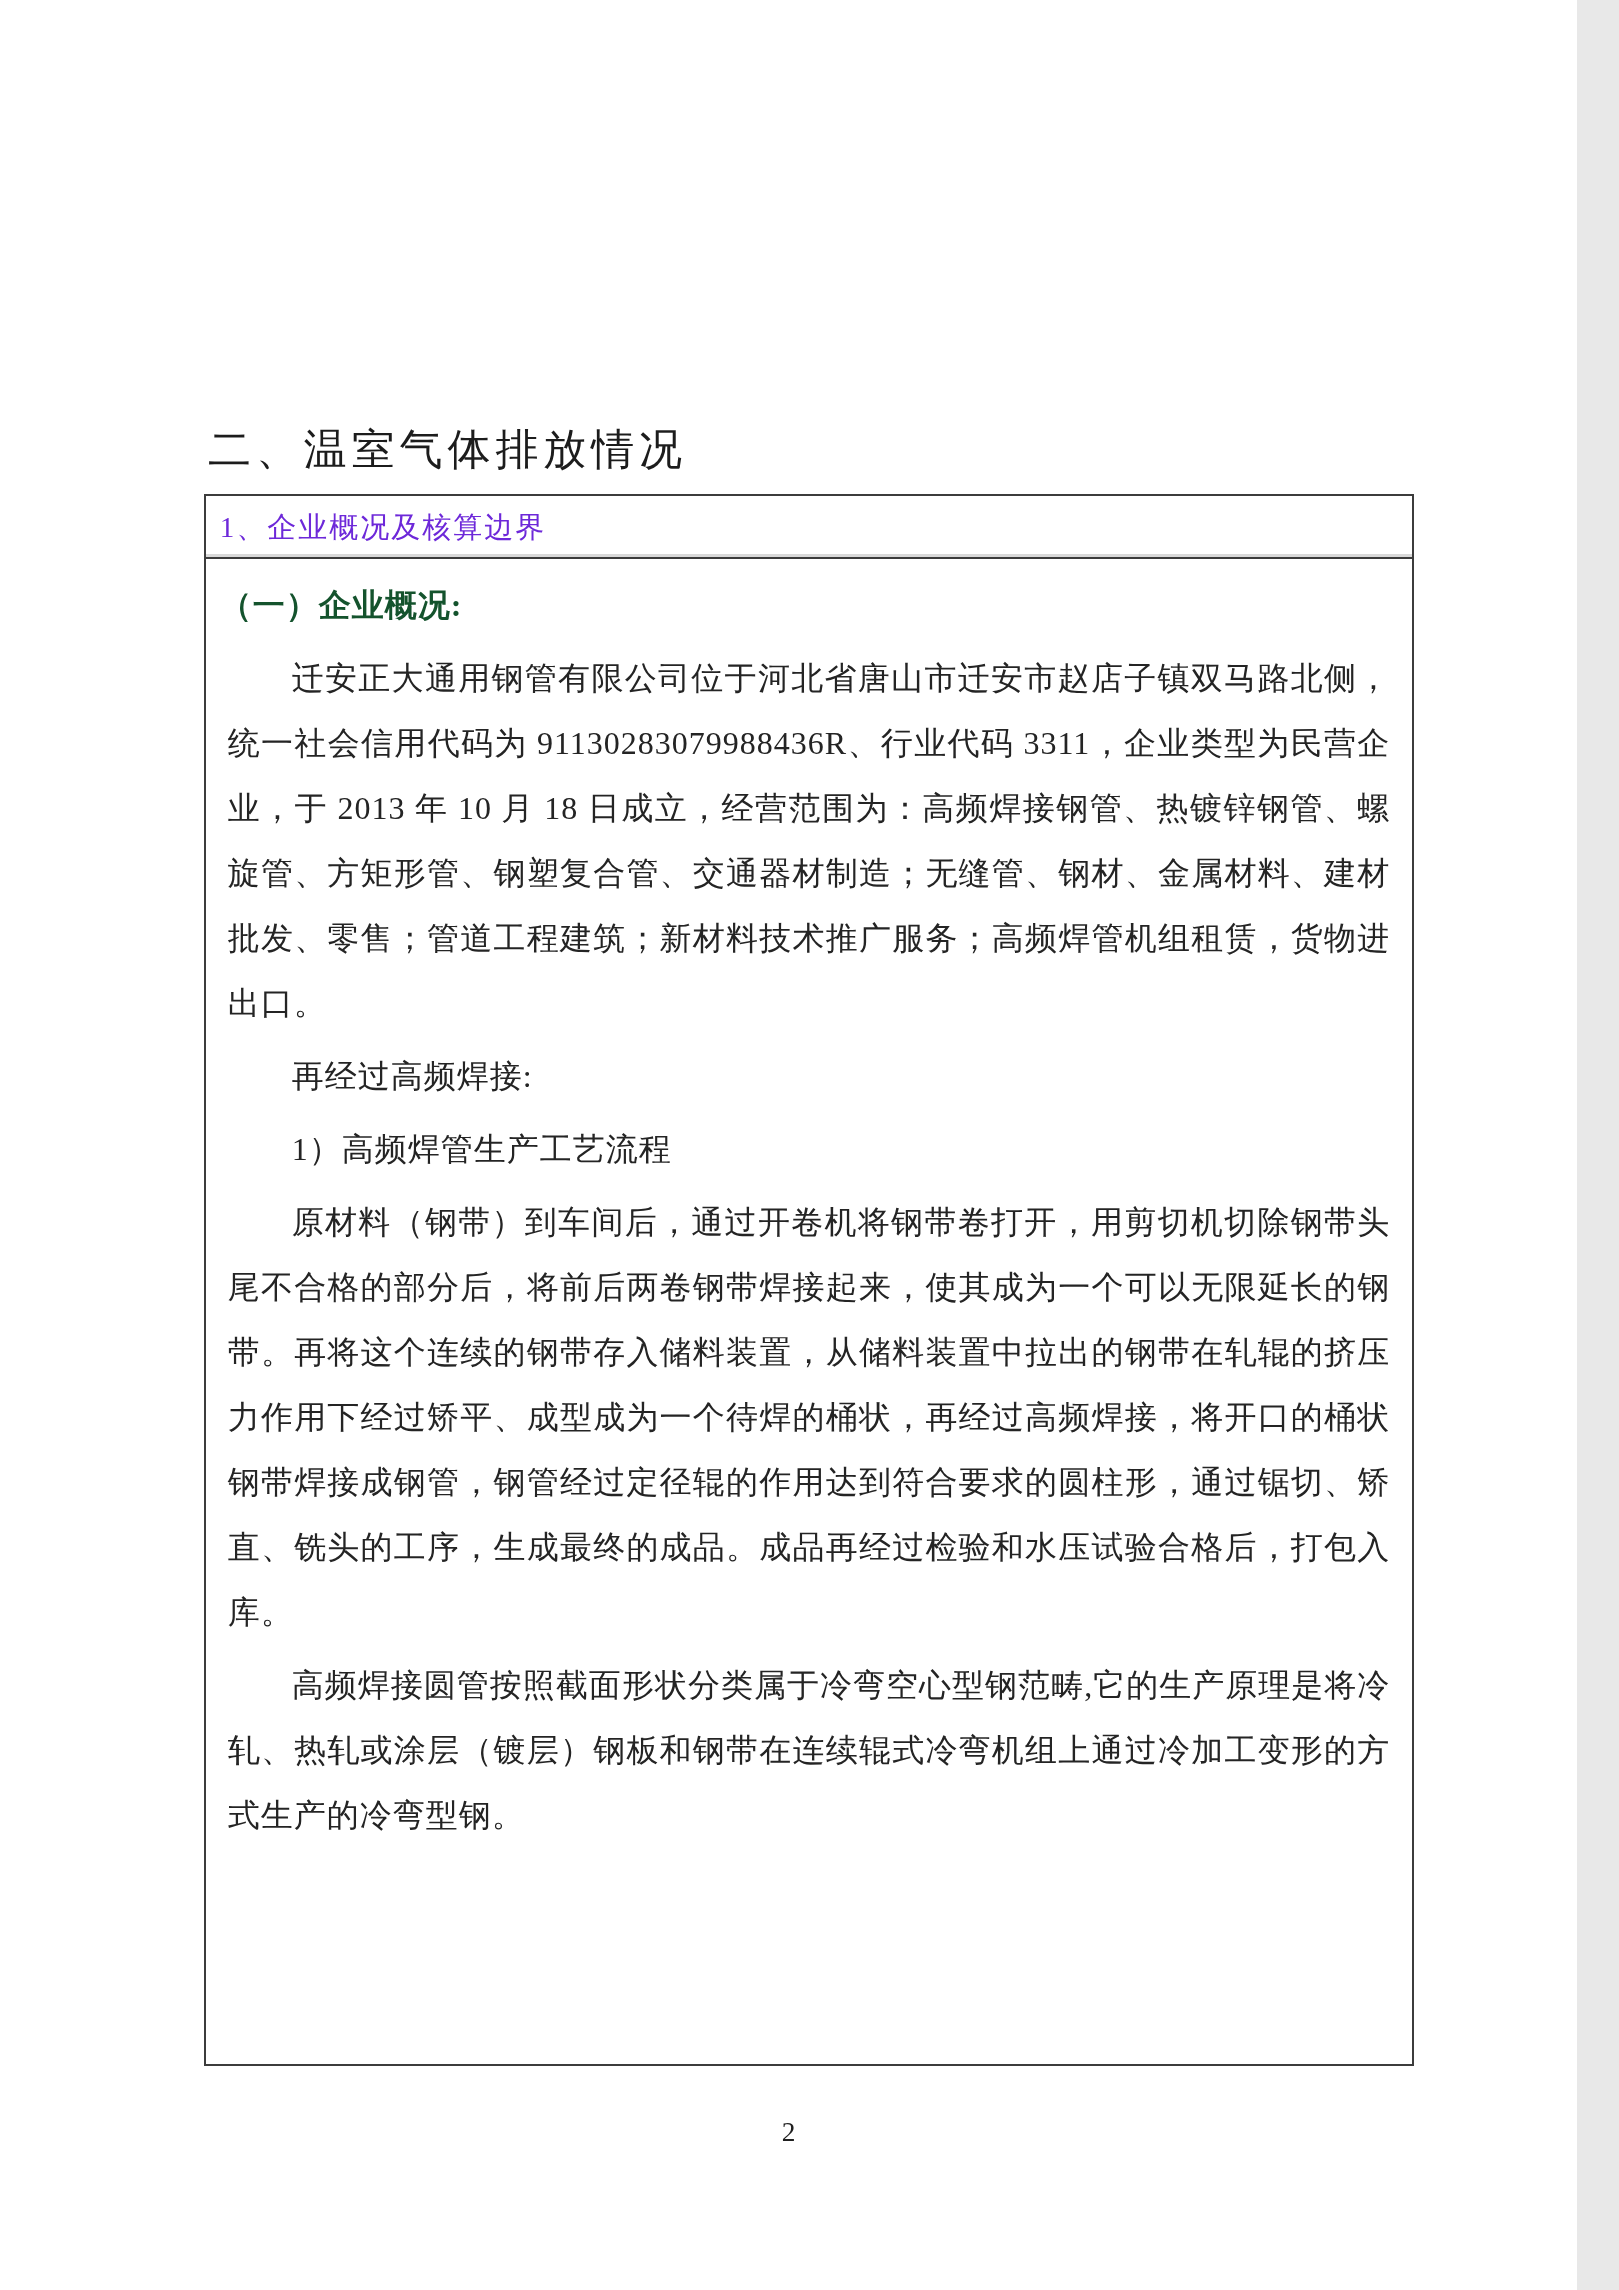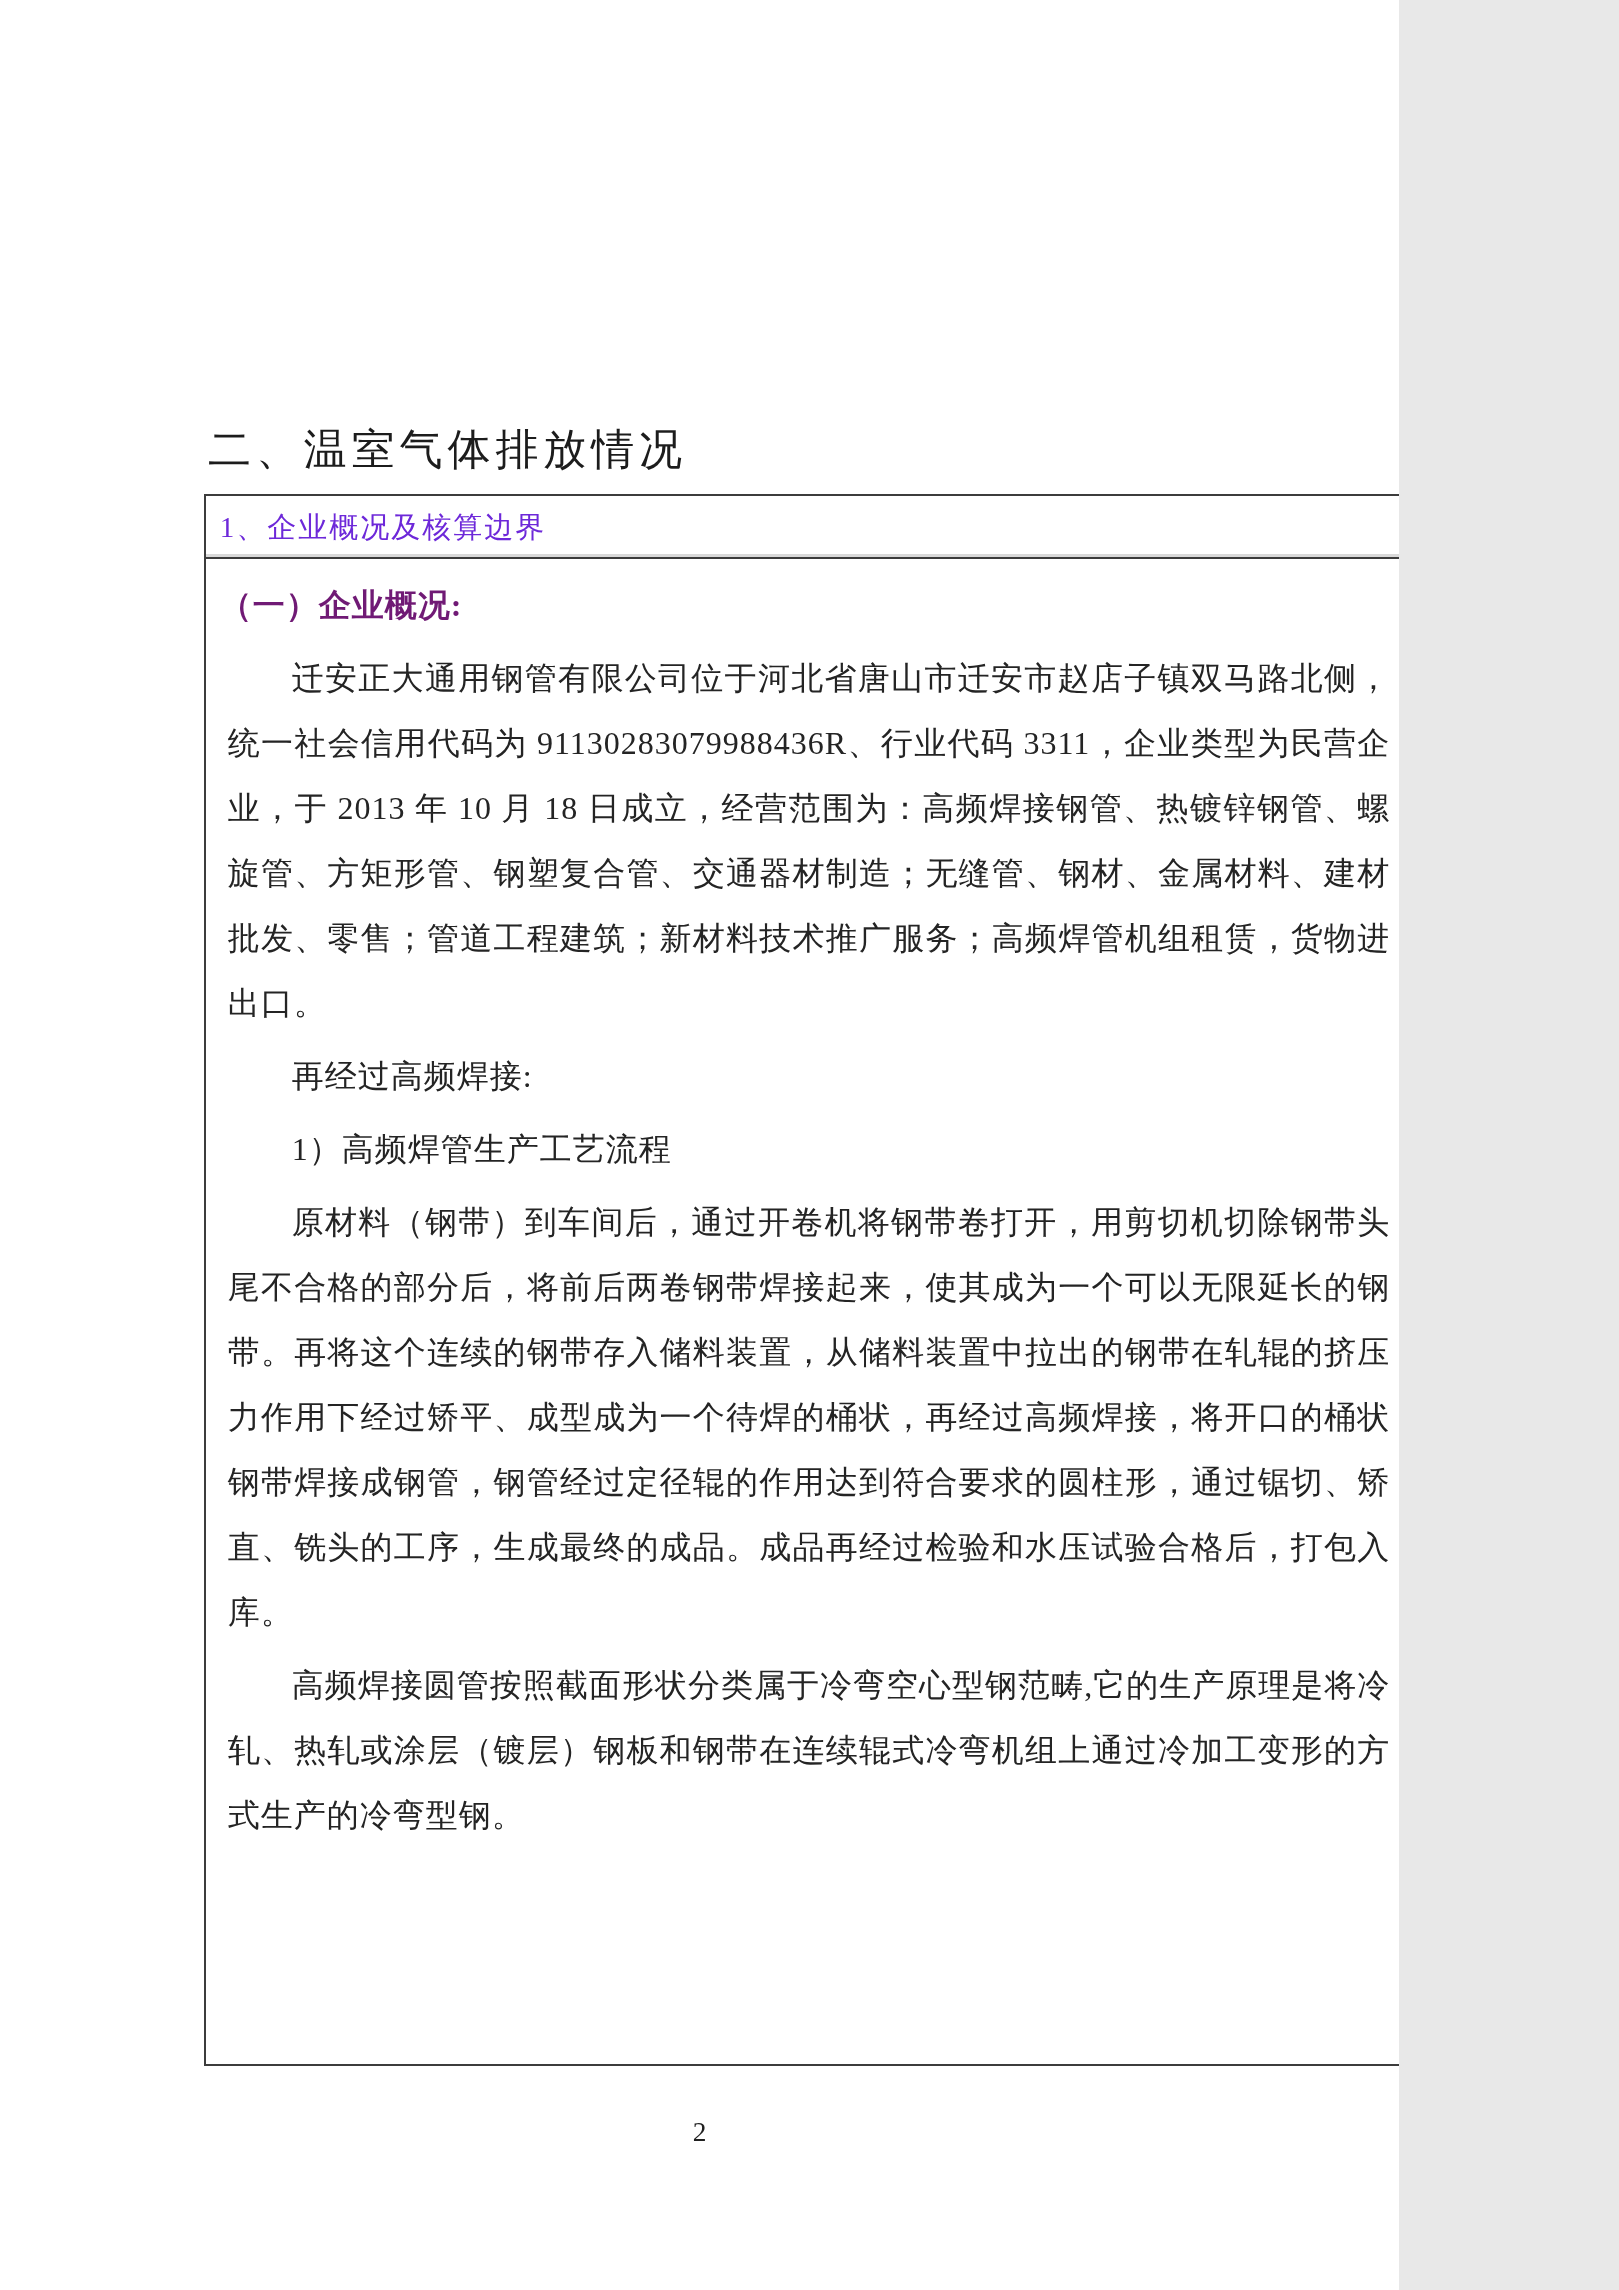--- a/index.html
+++ b/index.html
@@ -2,21 +2,21 @@
 <html><head>
 <meta charset="utf-8">
 <style>
   html, body {
     margin: 0;
     padding: 0;
     background: #e8e8e8;
   }
   .page {
     position: relative;
-    width: 1399px;
+    width: 1577px;
     height: 2291px;
     background: #ffffff;
     font-family: "Liberation Serif", "DejaVu Serif", serif;
     color: #1f1f1f;
     overflow: hidden;
   }
   .doc-title {
     position: absolute;
     left: 208px;
     top: 421px;
@@ -55,21 +55,21 @@
     line-height: 65px;
     color: #242424;
     box-sizing: border-box;
   }
   .section-heading {
     font-weight: bold;
     font-size: 32px;
     line-height: 65px;
     margin: 0;
     letter-spacing: 1px;
-    color: #701a75;
+    color: #14532d;
   }
   .table-body p.body-para {
     margin: 8px;
     text-indent: 2em;
     text-align: justify;
     letter-spacing: 1px;
   }
   .page-number {
     position: absolute;
     left: 0;

